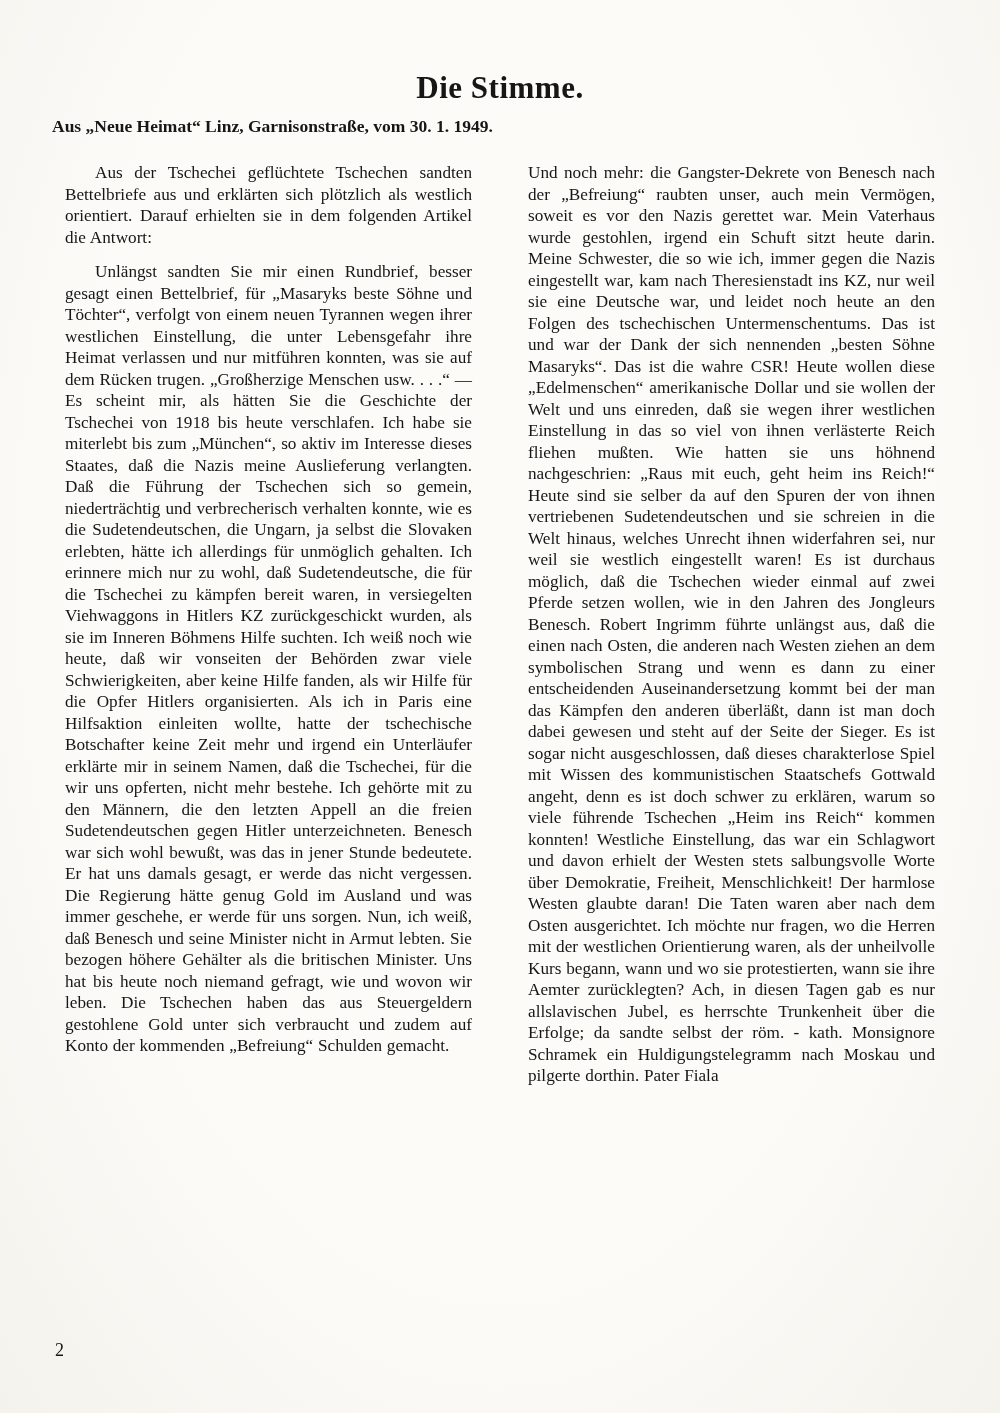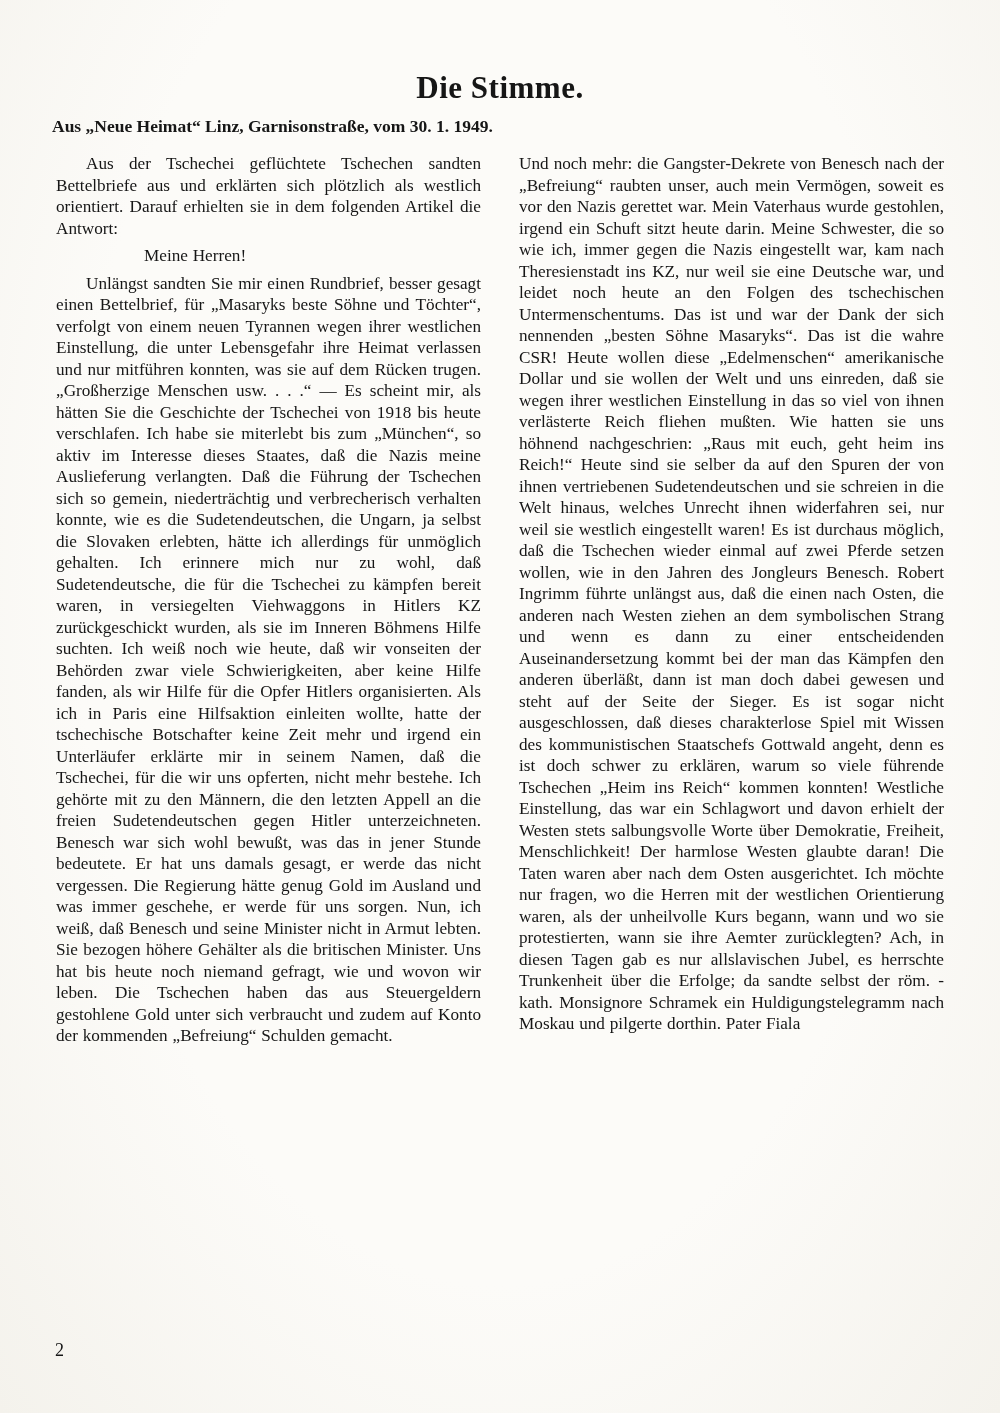--- a/index.html
+++ b/index.html
@@ -40,21 +40,21 @@
   .col {
     flex: 1 1 0;
     min-width: 0;
     font-size: 17.2px;
     line-height: 21.5px;
     text-align: justify;
     hyphens: auto;
     -webkit-hyphens: auto;
     word-spacing: 0.5px;
   }
-  .para { margin: 4px; }
+  .para { margin: 13px; }
   .para.indent { text-indent: 30px; }
   .salutation {
     margin: 6px 0 6px 0;
     padding-left: 92px;
     font-size: 17.2px;
   }
   .page-number {
     position: absolute;
     left: 55px;
     bottom: 52px;
@@ -67,21 +67,20 @@
 <div class="page">
 
   <h1 class="title">Die Stimme.</h1>
 
   <p class="subtitle">Aus „Neue Heimat“ Linz, Garnisonstraße, vom 30. 1. 1949.</p>
 
   <div class="columns">
 
     <div class="col">
       <p class="para indent">Aus der Tschechei geflüchtete Tschechen sandten Bettelbriefe aus und erklärten sich plötzlich als westlich orientiert. Darauf erhielten sie in dem folgenden Artikel die Antwort:</p>
-      <p class="salutation">Meine Herren!</p>
       <p class="para indent">Unlängst sandten Sie mir einen Rundbrief, besser gesagt einen Bettelbrief, für „Masaryks beste Söhne und Töchter“, verfolgt von einem neuen Tyrannen wegen ihrer westlichen Einstellung, die unter Lebensgefahr ihre Heimat verlassen und nur mitführen konnten, was sie auf dem Rücken trugen. „Großherzige Menschen usw. . . .“ — Es scheint mir, als hätten Sie die Geschichte der Tschechei von 1918 bis heute verschlafen. Ich habe sie miterlebt bis zum „München“, so aktiv im Interesse dieses Staates, daß die Nazis meine Auslieferung verlangten. Daß die Führung der Tschechen sich so gemein, niederträchtig und verbrecherisch verhalten konnte, wie es die Sudetendeutschen, die Ungarn, ja selbst die Slovaken erlebten, hätte ich allerdings für unmöglich gehalten. Ich erinnere mich nur zu wohl, daß Sudetendeutsche, die für die Tschechei zu kämpfen bereit waren, in versiegelten Viehwaggons in Hitlers KZ zurückgeschickt wurden, als sie im Inneren Böhmens Hilfe suchten. Ich weiß noch wie heute, daß wir vonseiten der Behörden zwar viele Schwierigkeiten, aber keine Hilfe fanden, als wir Hilfe für die Opfer Hitlers organisierten. Als ich in Paris eine Hilfsaktion einleiten wollte, hatte der tschechische Botschafter keine Zeit mehr und irgend ein Unterläufer erklärte mir in seinem Namen, daß die Tschechei, für die wir uns opferten, nicht mehr bestehe. Ich gehörte mit zu den Männern, die den letzten Appell an die freien Sudetendeutschen gegen Hitler unterzeichneten. Benesch war sich wohl bewußt, was das in jener Stunde bedeutete. Er hat uns damals gesagt, er werde das nicht vergessen. Die Regierung hätte genug Gold im Ausland und was immer geschehe, er werde für uns sorgen. Nun, ich weiß, daß Benesch und seine Minister nicht in Armut lebten. Sie bezogen höhere Gehälter als die britischen Minister. Uns hat bis heute noch niemand gefragt, wie und wovon wir leben. Die Tschechen haben das aus Steuergeldern gestohlene Gold unter sich verbraucht und zudem auf Konto der kommenden „Befreiung“ Schulden gemacht.</p>
     </div>
 
     <div class="col">
       <p class="para">Und noch mehr: die Gangster-Dekrete von Benesch nach der „Befreiung“ raubten unser, auch mein Vermögen, soweit es vor den Nazis gerettet war. Mein Vaterhaus wurde gestohlen, irgend ein Schuft sitzt heute darin. Meine Schwester, die so wie ich, immer gegen die Nazis eingestellt war, kam nach Theresienstadt ins KZ, nur weil sie eine Deutsche war, und leidet noch heute an den Folgen des tschechischen Untermenschentums. Das ist und war der Dank der sich nennenden „besten Söhne Masaryks“. Das ist die wahre CSR! Heute wollen diese „Edelmenschen“ amerikanische Dollar und sie wollen der Welt und uns einreden, daß sie wegen ihrer westlichen Einstellung in das so viel von ihnen verlästerte Reich fliehen mußten. Wie hatten sie uns höhnend nachgeschrien: „Raus mit euch, geht heim ins Reich!“ Heute sind sie selber da auf den Spuren der von ihnen vertriebenen Sudetendeutschen und sie schreien in die Welt hinaus, welches Unrecht ihnen widerfahren sei, nur weil sie westlich eingestellt waren! Es ist durchaus möglich, daß die Tschechen wieder einmal auf zwei Pferde setzen wollen, wie in den Jahren des Jongleurs Benesch. Robert Ingrimm führte unlängst aus, daß die einen nach Osten, die anderen nach Westen ziehen an dem symbolischen Strang und wenn es dann zu einer entscheidenden Auseinandersetzung kommt bei der man das Kämpfen den anderen überläßt, dann ist man doch dabei gewesen und steht auf der Seite der Sieger. Es ist sogar nicht ausgeschlossen, daß dieses charakterlose Spiel mit Wissen des kommunistischen Staatschefs Gottwald angeht, denn es ist doch schwer zu erklären, warum so viele führende Tschechen „Heim ins Reich“ kommen konnten! Westliche Einstellung, das war ein Schlagwort und davon erhielt der Westen stets salbungsvolle Worte über Demokratie, Freiheit, Menschlichkeit! Der harmlose Westen glaubte daran! Die Taten waren aber nach dem Osten ausgerichtet. Ich möchte nur fragen, wo die Herren mit der westlichen Orientierung waren, als der unheilvolle Kurs begann, wann und wo sie protestierten, wann sie ihre Aemter zurücklegten? Ach, in diesen Tagen gab es nur allslavischen Jubel, es herrschte Trunkenheit über die Erfolge; da sandte selbst der röm. - kath. Monsignore Schramek ein Huldigungstelegramm nach Moskau und pilgerte dorthin. Pater Fiala</p>
     </div>
 
   </div>
 
   <div class="page-number">2</div>

